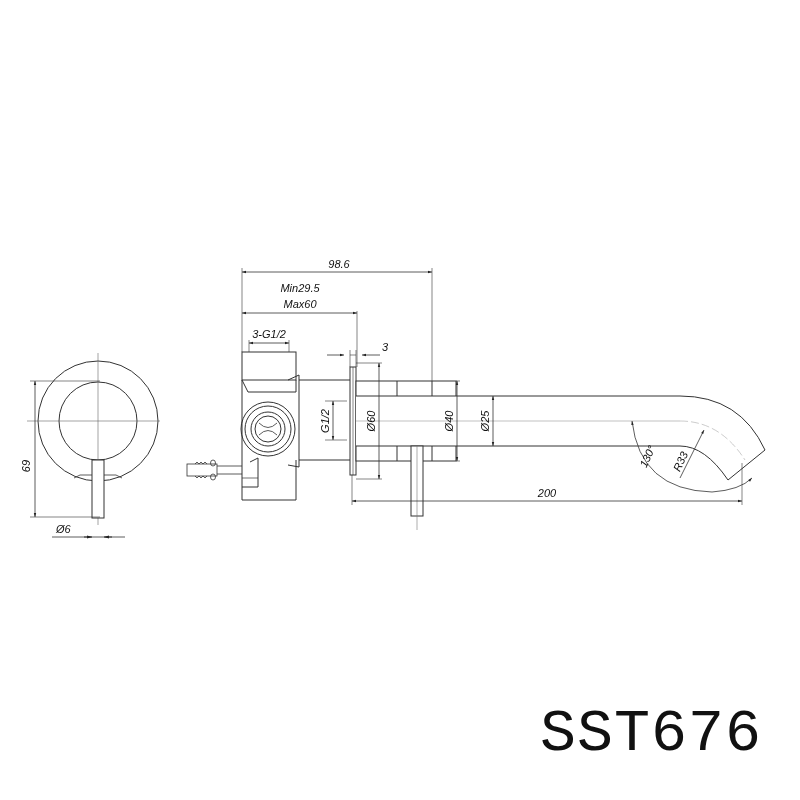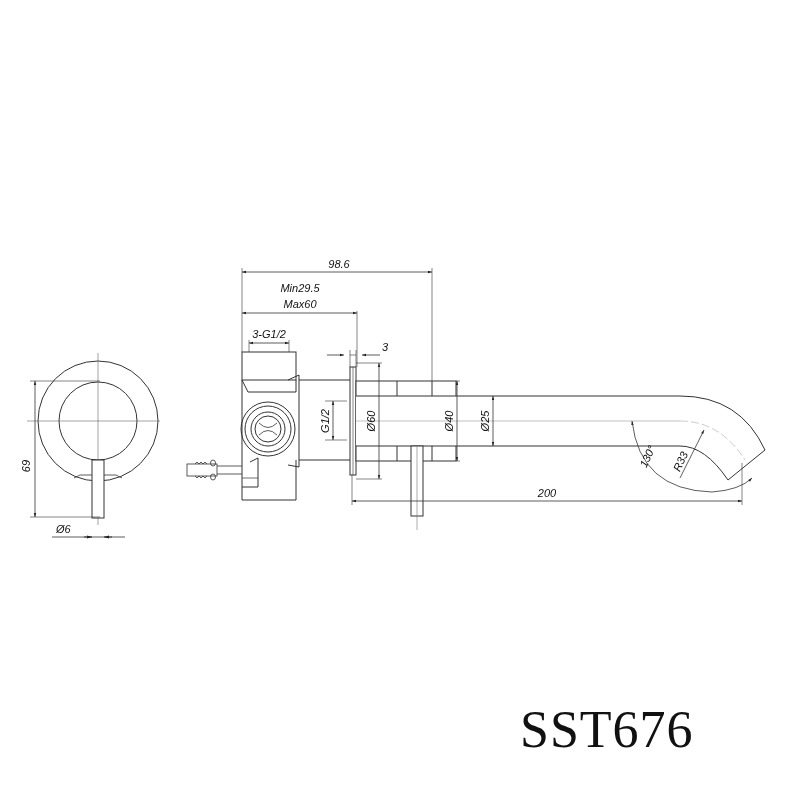--- a/index.html
+++ b/index.html
@@ -1,19 +1,19 @@
 <!DOCTYPE html>
 <html><head>
 <meta charset="utf-8">
 <style>
   html, body { margin:0; padding:0; background:#ffffff; }
   body { width:800px; height:800px; position:relative; overflow:hidden; font-family:"Liberation Sans", sans-serif; }
   #drawing { position:absolute; left:0; top:0; width:800px; height:800px; }
   .dim-text { font-family:"Liberation Sans", sans-serif; font-size:11px; fill:#111; font-style:italic; }
-  .model { position:absolute; left:520px; top:704px; font-family:Liberation Serif, serif; font-size:52px; color:#111; letter-spacing:1px; line-height:1; }
+  .model { position:absolute; left:540px; top:704px; font-family:Liberation Mono, monospace; font-size:60px; color:#111; letter-spacing:1px; line-height:1; }
 </style>
 </head>
 <body>
 
 <svg id="drawing" viewBox="0 0 800 800" xmlns="http://www.w3.org/2000/svg">
   <defs>
     <marker id="arr" viewBox="0 0 10 10" refX="10" refY="5" markerWidth="8" markerHeight="5" orient="auto-start-reverse">
       <path d="M0,2 L10,5 L0,8 z" fill="#222"></path>
     </marker>
   </defs>

